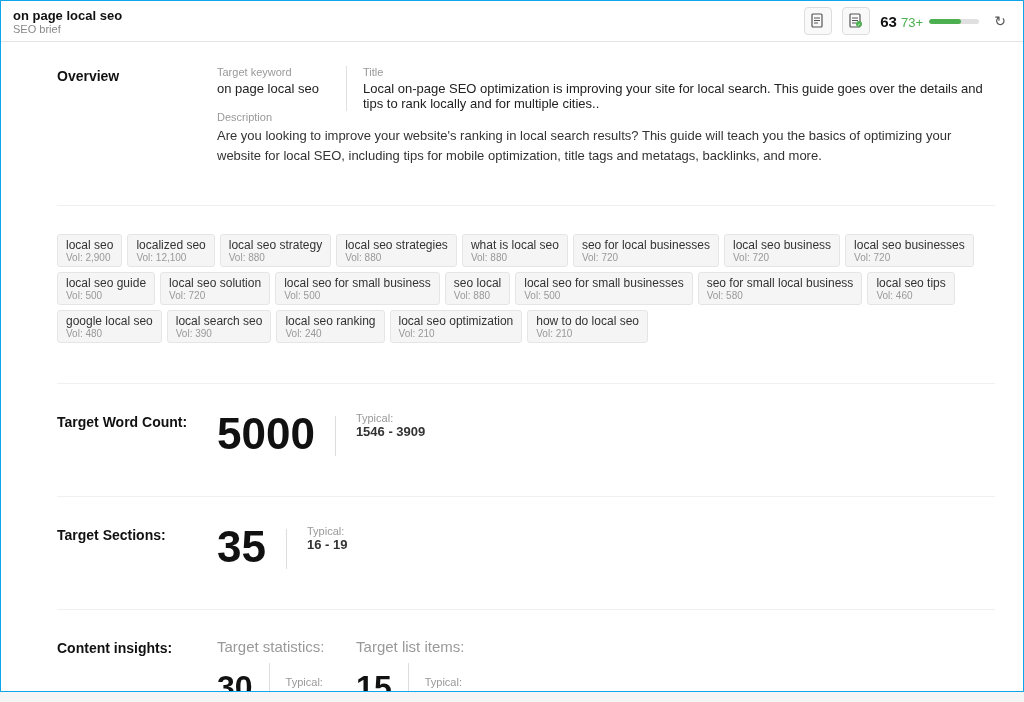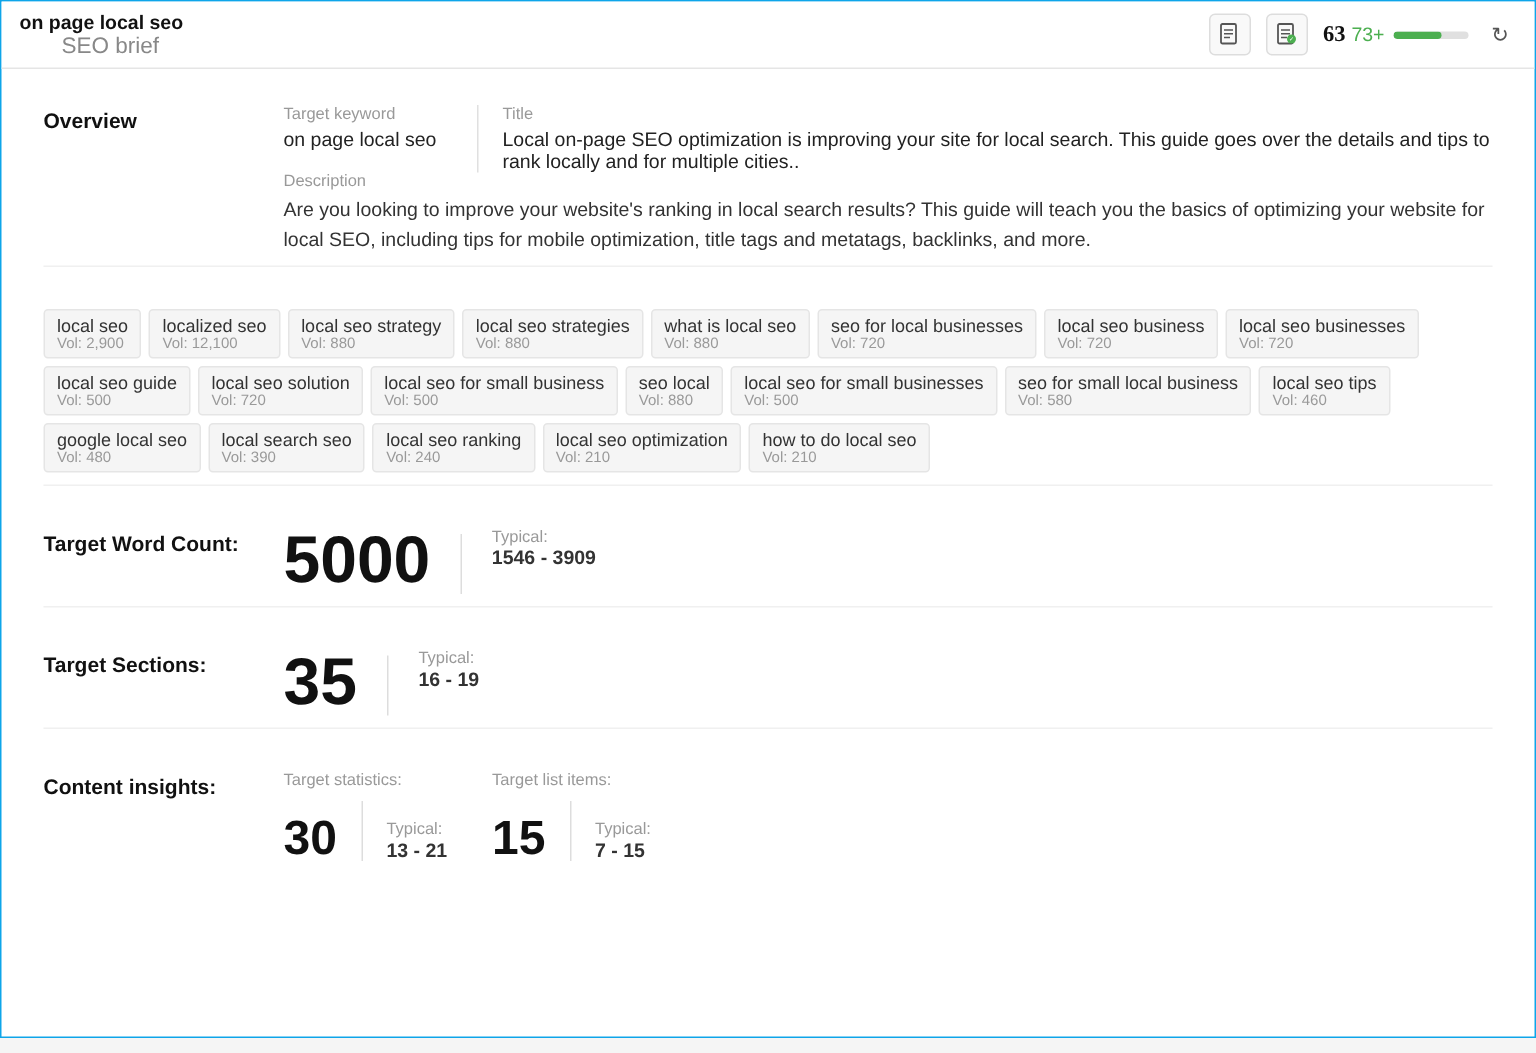--- a/index.html
+++ b/index.html
@@ -30,23 +30,22 @@
     .top-bar-left {
       display: flex;
       flex-direction: column;
     }
     .top-bar-title {
       font-size: 13px;
       font-weight: 600;
       color: #111;
     }
     .top-bar-subtitle {
-      font-size: 15px;
+      font-size: 11px;
       color: #888;
-      margin-left: 28px;
     }
     .top-bar-right {
       display: flex;
       align-items: center;
       gap: 10px;
     }
     .icon-btn {
       width: 28px;
       height: 28px;
       border: 1px solid #ddd;
@@ -65,21 +64,20 @@
     }
     .score-numbers {
       display: flex;
       gap: 4px;
       align-items: baseline;
     }
     .score-main {
       font-size: 15px;
       font-weight: 700;
       color: #111;
-      font-family: Liberation Serif, serif;
     }
     .score-secondary {
       font-size: 13px;
       font-weight: 500;
       color: #4caf50;
     }
     .score-bar {
       width: 50px;
       height: 5px;
       background: #e0e0e0;
@@ -103,21 +101,22 @@
     }
     .main-content {
       flex: 1;
       overflow-y: auto;
       padding: 24px 28px;
     }
     .section {
       display: flex;
       margin-bottom: 28px;
       border-bottom: 1px solid #f0f0f0;
-      padding-bottom: 8px;
+      padding-bottom: 40px;
+      margin-left: 28px;
     }
     .section:last-child {
       border-bottom: none;
     }
     .section-label {
       width: 160px;
       min-width: 160px;
       font-size: 14px;
       font-weight: 700;
       color: #111;
@@ -210,21 +209,21 @@
     }
     .content-insights-row {
       display: flex;
       gap: 30px;
     }
     .insight-group {
       display: flex;
       flex-direction: column;
     }
     .insight-label {
-      font-size: 11px;
+      font-size: 15px;
       color: #999;
       margin-bottom: 4px;
     }
     .insight-inner {
       display: flex;
       align-items: flex-end;
       gap: 16px;
     }
     .overview-section {
       display: flex;

